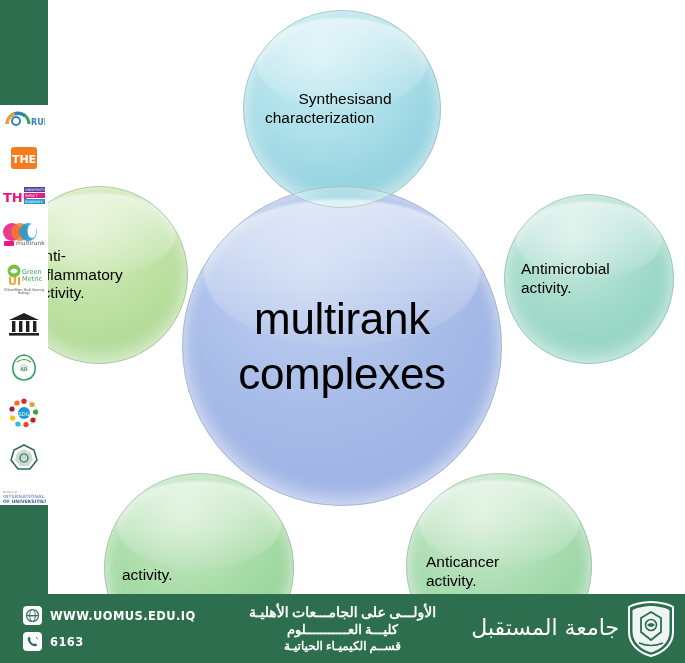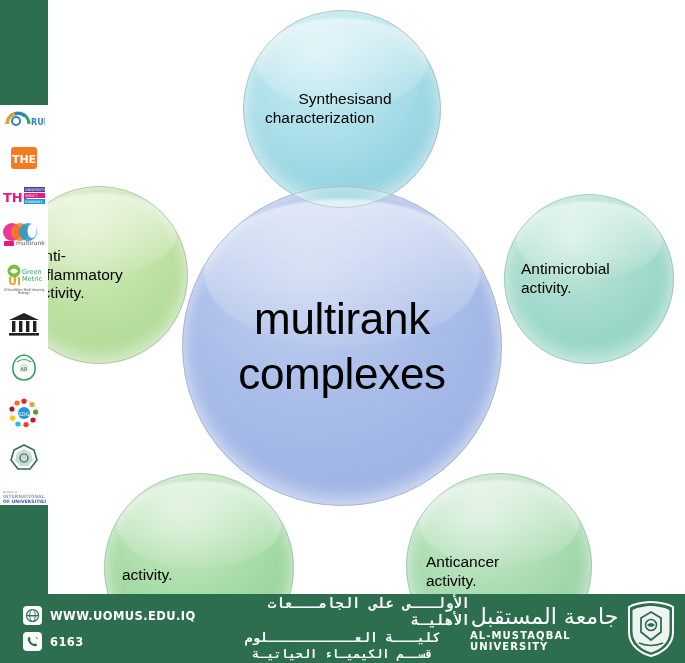--- a/index.html
+++ b/index.html
@@ -215,21 +215,21 @@
     display: flex;
     flex-direction: column;
     align-items: center;
     justify-content: center;
     gap: 1px;
     direction: rtl;
   }
   .ar-line {
     color: #ffffff;
     font-weight: bold;
-    font-family: Liberation Mono, monospace;
+    font-family: Liberation Serif, serif;
   }
   .ar1 { font-size: 14px; }
   .ar2 { font-size: 13px; }
   .ar3 { font-size: 12px; text-align: center; }
 
   #footer-brand {
     width: 215px;
     display: flex;
     align-items: center;
     justify-content: flex-end;
@@ -478,21 +478,20 @@
 
     <div id="footer-arabic">
       <div class="ar-line ar1">الأولـــى على الجامـــعات الأهليـة</div>
       <div class="ar-line ar2">كليـــة العـــــــــــلوم</div>
       <div class="ar-line ar3">قســم الكيميـاء الحياتيـة</div>
     </div>
 
     <div id="footer-brand">
       <div class="brand-text">
         <div class="brand-ar">جامعة المستقبل</div>
-        <div class="brand-en">AL-MUSTAQBAL UNIVERSITY</div>
       </div>
       <svg class="crest" viewBox="0 0 52 58">
         <path d="M26 2 C36 2 45 5 48 7 L48 32 C48 45 37 53 26 56 C15 53 4 45 4 32 L4 7 C7 5 16 2 26 2 Z" fill="none" stroke="#ffffff" stroke-width="2"></path>
         <path d="M26 6 C34 6 42 8.5 44.5 10.2 L44.5 31.5 C44.5 43 35 50 26 52.4 C17 50 7.5 43 7.5 31.5 L7.5 10.2 C10 8.5 18 6 26 6 Z" fill="#ffffff" opacity="0.92"></path>
         <path d="M26 12 L36 18 L36 32 L26 40 L16 32 L16 18 Z" fill="none" stroke="#2c6e4e" stroke-width="1.8"></path>
         <circle cx="26" cy="25" r="5.5" fill="none" stroke="#2c6e4e" stroke-width="1.6"></circle>
         <path d="M22 25 q4 -4 8 0 q-4 4 -8 0z" fill="#2c6e4e"></path>
         <path d="M14 43 q12 5 24 0" fill="none" stroke="#2c6e4e" stroke-width="1.4"></path>
       </svg>
     </div>

